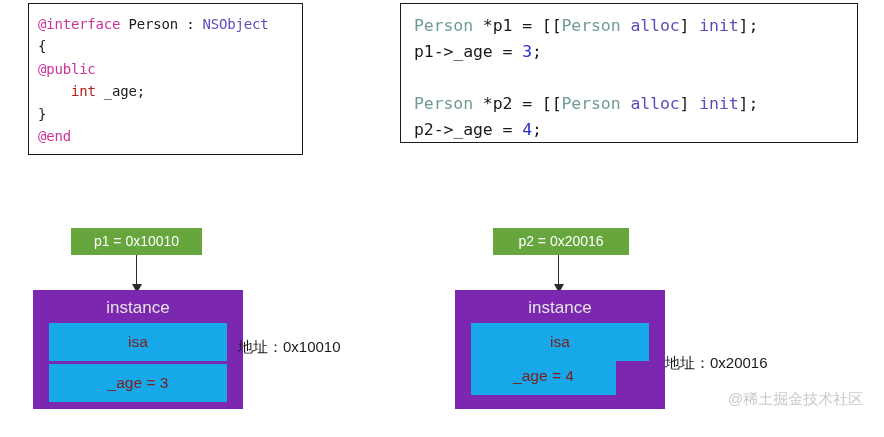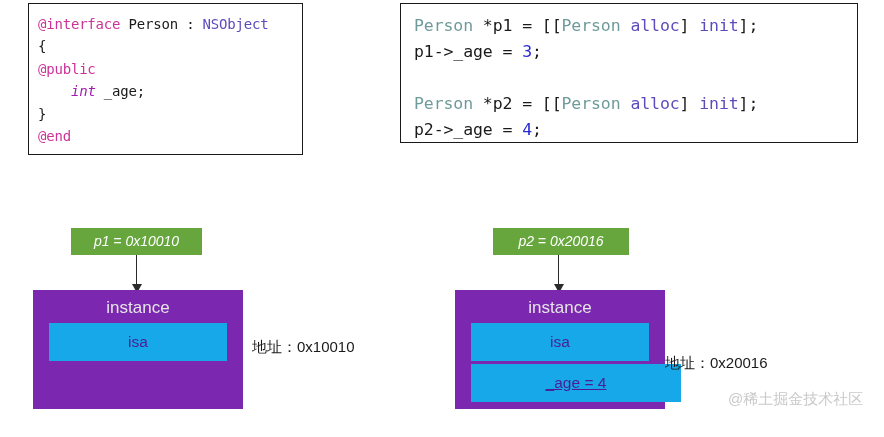--- a/index.html
+++ b/index.html
@@ -37,39 +37,38 @@
     left: 400px; top: 3px;
     width: 458px; height: 140px;
     padding: 9px 0 0 13px;
     font-size: 16.5px;
     line-height: 26px;
     letter-spacing: -0.1px;
   }
   .code-line { display: block; }
   .tok-dir  { color: #cc3399; }          
   .tok-type { color: #5b4bbd; }          
-  .tok-kw   { color: #a21caf; font-style: italic; }          
+  .tok-kw   { color: #b91c1c; }          
   .tok-cls  { color: #6f9a9a; }          
   .tok-num  { color: #2b2bd4; }          
   .tok-pln  { color: #1a1a1a; }
 
   
   .diagram { position: absolute; top: 0; left: 0; }
 
   .ptr-label {
     position: absolute;
     background: #66a63c;
     color: #ffffff;
     font-size: 14px;
     text-align: center;
     line-height: 27px;
     height: 27px;
     white-space: nowrap;
     box-sizing: border-box;
-    font-style: italic;
   }
 
   .arrow-shaft {
     position: absolute;
     width: 1.6px;
     background: #2b2b2b;
   }
   .arrow-head {
     position: absolute;
     width: 0; height: 0;
@@ -88,21 +87,21 @@
     position: absolute;
     left: 0; right: 0; top: 7px;
     text-align: center;
     color: #e5e5e5;
     font-size: 17px;
     line-height: 22px;
   }
   .ivar-row {
     position: absolute;
     background: #16a8e8;
-    color: #4c1d95;
+    color: #7f1d1d;
     font-size: 15.5px;
     text-align: center;
     line-height: 100%;
     display: flex;
     align-items: center;
     justify-content: center;
     box-sizing: border-box;
   }
 
   .addr-text {
@@ -131,34 +130,35 @@
 <div class="diagram">
 
   <div class="ptr-label" style="left:71px; top:228px; width:131px;">p1 = 0x10010</div>
 
   <div class="arrow-shaft" style="left:135.5px; top:255px; height:32px;"></div>
   <div class="arrow-head" style="left:131.5px; top:284px;"></div>
 
   <div class="instance-box" style="left:33px; top:290px; width:210px; height:119px;">
     <div class="instance-title">instance</div>
     <div class="ivar-row" style="left:16px; top:33px; width:178px; height:38px;">isa</div>
+    <div class="ivar-row" style="left:16px; top:74px; width:178px; height:38px;">_age = 3</div>
   </div>
 
-  <div class="addr-text" style="left:252px; top:337px;">地址：0x10010</div>
+  <div class="addr-text" style="left:238px; top:337px;">地址：0x10010</div>
 </div>
 
 <div class="diagram">
 
   <div class="ptr-label" style="left:493px; top:228px; width:136px;">p2 = 0x20016</div>
 
   <div class="arrow-shaft" style="left:557.5px; top:255px; height:32px;"></div>
   <div class="arrow-head" style="left:553.5px; top:284px;"></div>
 
   <div class="instance-box" style="left:455px; top:290px; width:210px; height:119px;">
     <div class="instance-title">instance</div>
     <div class="ivar-row" style="left:16px; top:33px; width:178px; height:38px;">isa</div>
-    <div class="ivar-row" style="left:16px; top:74px; width:210px; height:38px;text-decoration:underline;">_age = 4</div>
+    <div class="ivar-row" style="left:16px; top:67px; width:145px; height:38px;">_age = 4</div>
   </div>
 
   <div class="addr-text" style="left:665px; top:353px;">地址：0x20016</div>
 </div>
 
 <div class="watermark" style="left:728px; top:389px;">@稀土掘金技术社区</div>
 
 </body></html>

